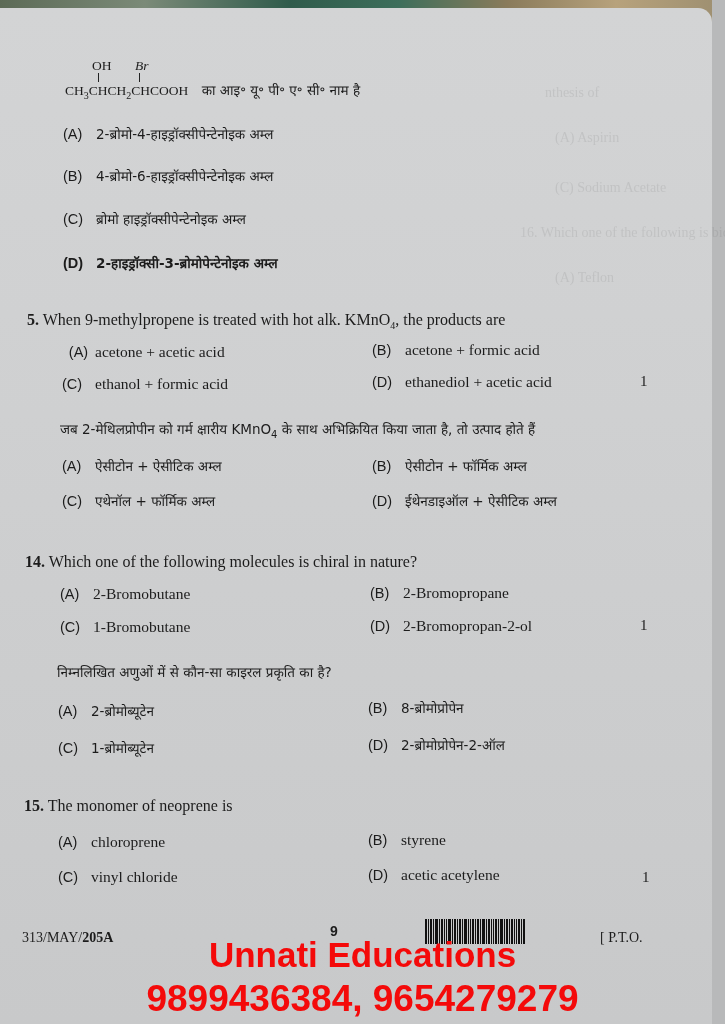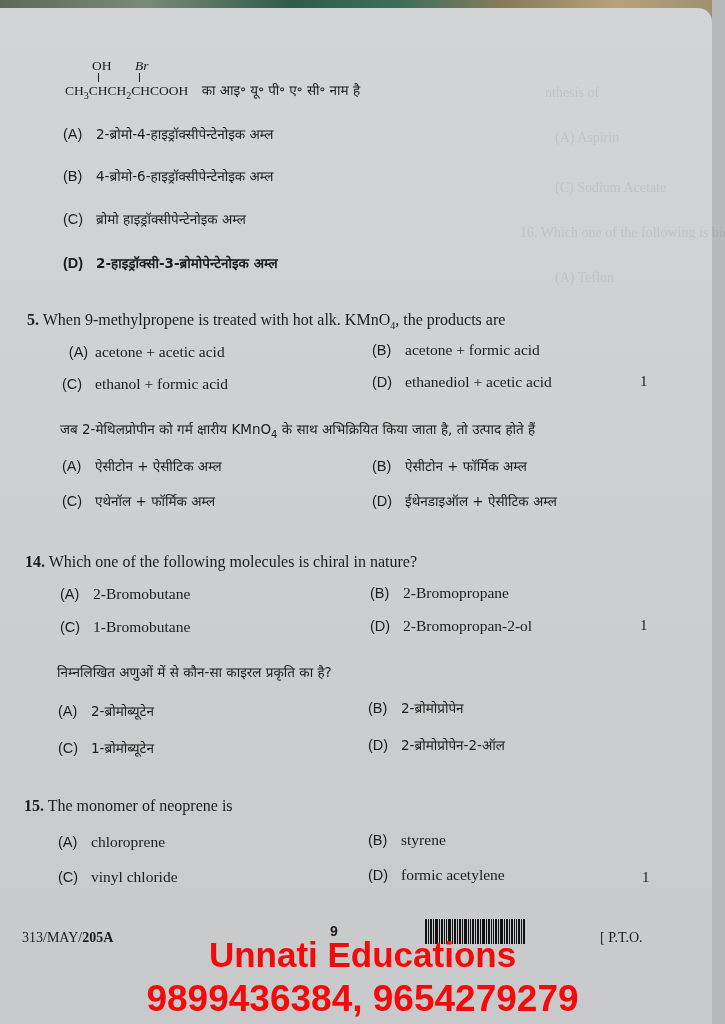--- a/index.html
+++ b/index.html
@@ -89,32 +89,32 @@
   <span>Which one of the following molecules is chiral in nature?</span>
 </div>
 <div class="abs opt" style="left:60px;top:585px;"><span class="opt-label">(A)</span><span>2-Bromobutane</span></div>
 <div class="abs opt" style="left:370px;top:584px;"><span class="opt-label">(B)</span><span>2-Bromopropane</span></div>
 <div class="abs opt" style="left:60px;top:618px;"><span class="opt-label">(C)</span><span>1-Bromobutane</span></div>
 <div class="abs opt" style="left:370px;top:617px;"><span class="opt-label">(D)</span><span>2-Bromopropan-2-ol</span></div>
 <div class="abs marks" style="left:640px;top:617px;">1</div>
 
 <div class="abs hi" style="left:57px;top:663px;">निम्नलिखित अणुओं में से कौन-सा काइरल प्रकृति का है?</div>
 <div class="abs opt" style="left:58px;top:702px;"><span class="opt-label">(A)</span><span class="hi">2-ब्रोमोब्यूटेन</span></div>
-<div class="abs opt" style="left:368px;top:699px;"><span class="opt-label">(B)</span><span class="hi">2-ब्रोमोप्रोपेन</span></div>
+<div class="abs opt" style="left:368px;top:699px;"><span class="opt-label">(B)</span><span class="hi">8-ब्रोमोप्रोपेन</span></div>
 <div class="abs opt" style="left:58px;top:739px;"><span class="opt-label">(C)</span><span class="hi">1-ब्रोमोब्यूटेन</span></div>
 <div class="abs opt" style="left:368px;top:736px;"><span class="opt-label">(D)</span><span class="hi">2-ब्रोमोप्रोपेन-2-ऑल</span></div>
 
 <div class="abs q-text" style="left:24px;top:797px;">
   <span class="q-num">15.</span>
   <span>The monomer of neoprene is</span>
 </div>
 <div class="abs opt" style="left:58px;top:833px;"><span class="opt-label">(A)</span><span>chloroprene</span></div>
 <div class="abs opt" style="left:368px;top:831px;"><span class="opt-label">(B)</span><span>styrene</span></div>
 <div class="abs opt" style="left:58px;top:868px;"><span class="opt-label">(C)</span><span>vinyl chloride</span></div>
-<div class="abs opt" style="left:368px;top:866px;"><span class="opt-label">(D)</span><span>formic acetylene</span></div>
+<div class="abs opt" style="left:368px;top:866px;"><span class="opt-label">(D)</span><span>acetic acetylene</span></div>
 <div class="abs marks" style="left:642px;top:869px;">1</div>
 
 <div class="abs footer-code" style="left:22px;top:930px;"><span>313/MAY/</span><b>205A</b></div>
 <div class="abs" style="left:330px;top:923px;font-weight:bold;font-size:14px;font-family:'Liberation Sans',sans-serif;">9</div>
 <div class="barcode" style="left:425px;top:919px;height:25px;">
   <span style="width:2px"></span>
     <span style="width:1px"></span>
     <span style="width:2px"></span>
     <span style="width:1px"></span>
     <span style="width:3px"></span>

